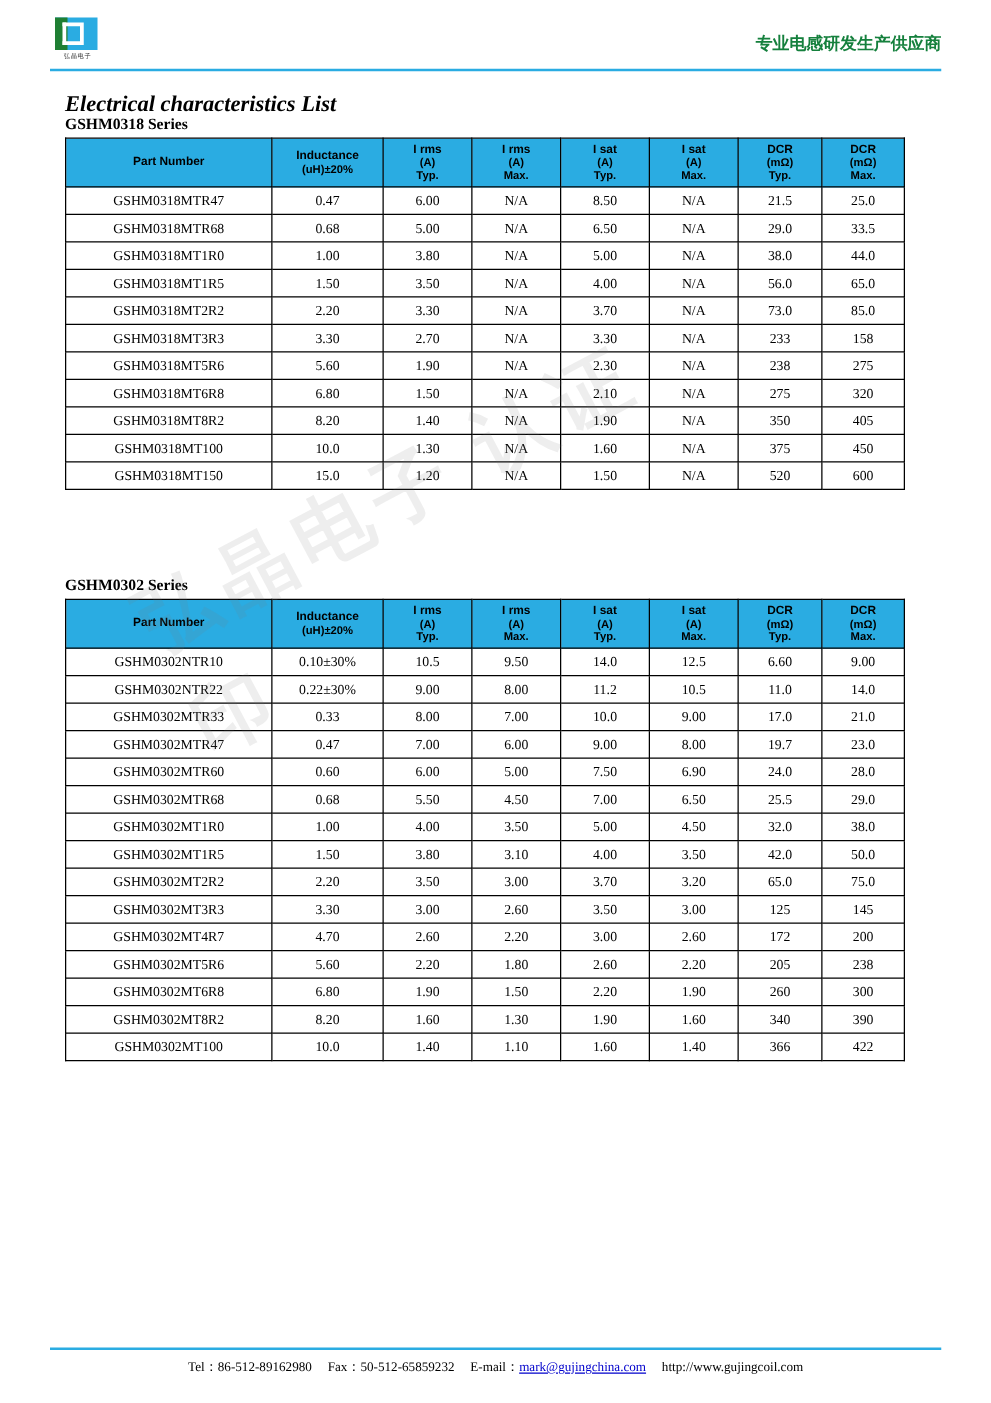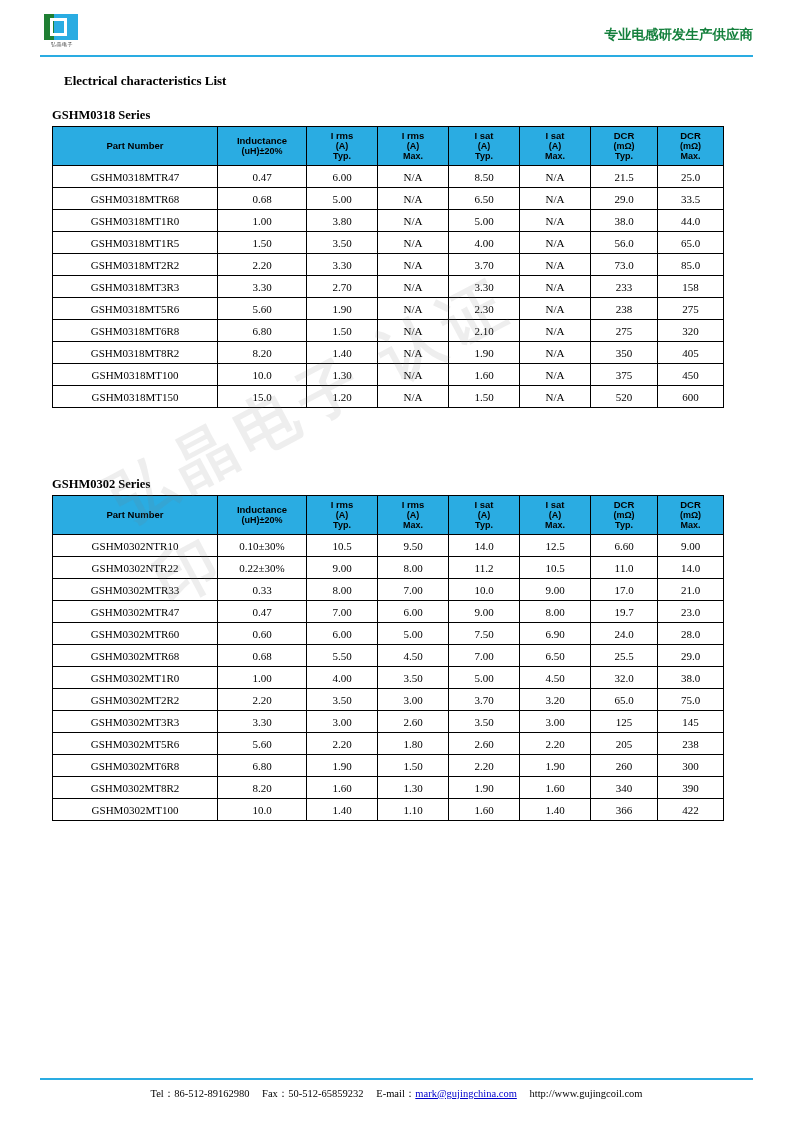--- a/index.html
+++ b/index.html
@@ -86,31 +86,32 @@
     top: 55px;
     left: 40px;
     width: 713px;
     height: 2px;
     background: #2aace2;
   }
 
   
   .doc-title {
     position: absolute;
-    left: 64px;
+    left: 52px;
     top: 73px;
     font-family: "Liberation Serif", serif;
     font-weight: bold;
-    font-size: 13px;
+    font-style: italic;
+    font-size: 18px;
   }
   .series-title {
     font-family: "Liberation Serif", serif;
     font-weight: bold;
     font-size: 12.5px;
-    margin: 16px 0 3px 0;
+    margin: 0 0 3px 0;
   }
 
   .section {
     position: absolute;
     left: 52px;
     width: 690px;
   }
   #section-0318 { top: 92px; }
   #section-0302 { top: 461px; }
 
@@ -506,40 +507,60 @@
           <td class="part">GSHM0302MT1R0</td>
           <td>1.00</td>
           <td>4.00</td>
           <td>3.50</td>
           <td>5.00</td>
           <td>4.50</td>
           <td>32.0</td>
           <td>38.0</td>
         </tr>
         <tr>
+          <td class="part">GSHM0302MT1R5</td>
+          <td>1.50</td>
+          <td>3.80</td>
+          <td>3.10</td>
+          <td>4.00</td>
+          <td>3.50</td>
+          <td>42.0</td>
+          <td>50.0</td>
+        </tr>
+        <tr>
           <td class="part">GSHM0302MT2R2</td>
           <td>2.20</td>
           <td>3.50</td>
           <td>3.00</td>
           <td>3.70</td>
           <td>3.20</td>
           <td>65.0</td>
           <td>75.0</td>
         </tr>
         <tr>
           <td class="part">GSHM0302MT3R3</td>
           <td>3.30</td>
           <td>3.00</td>
           <td>2.60</td>
           <td>3.50</td>
           <td>3.00</td>
           <td>125</td>
           <td>145</td>
         </tr>
         <tr>
+          <td class="part">GSHM0302MT4R7</td>
+          <td>4.70</td>
+          <td>2.60</td>
+          <td>2.20</td>
+          <td>3.00</td>
+          <td>2.60</td>
+          <td>172</td>
+          <td>200</td>
+        </tr>
+        <tr>
           <td class="part">GSHM0302MT5R6</td>
           <td>5.60</td>
           <td>2.20</td>
           <td>1.80</td>
           <td>2.60</td>
           <td>2.20</td>
           <td>205</td>
           <td>238</td>
         </tr>
         <tr>

